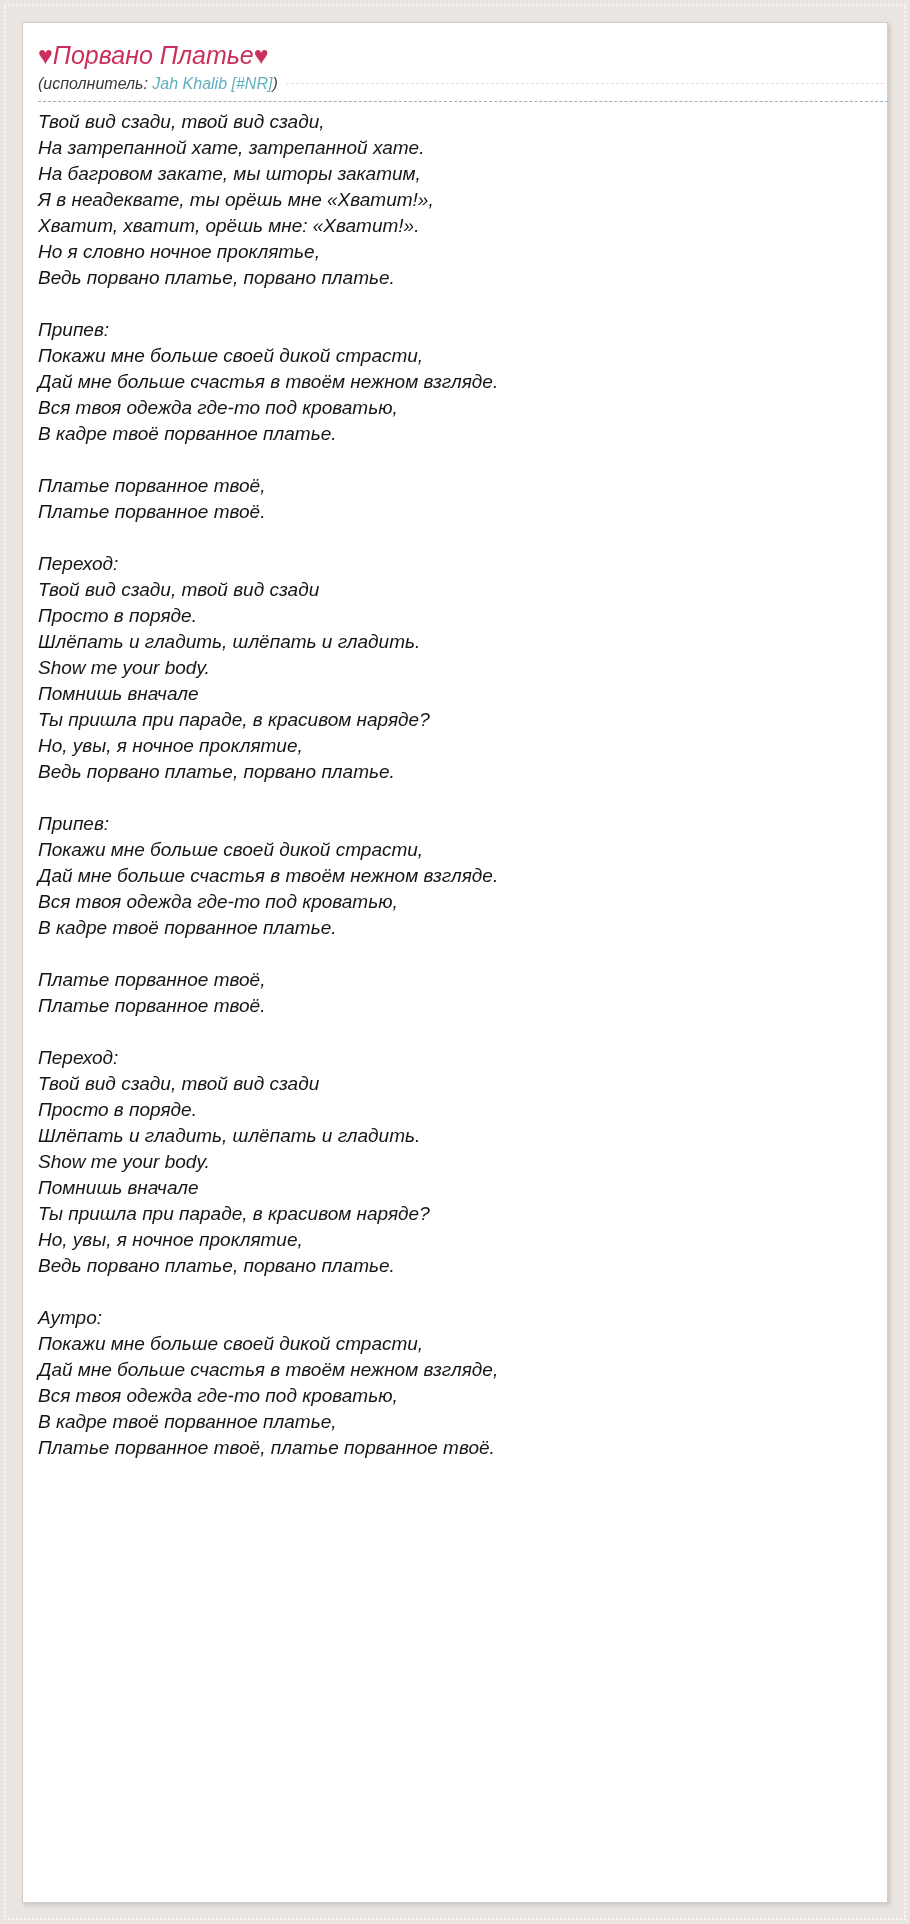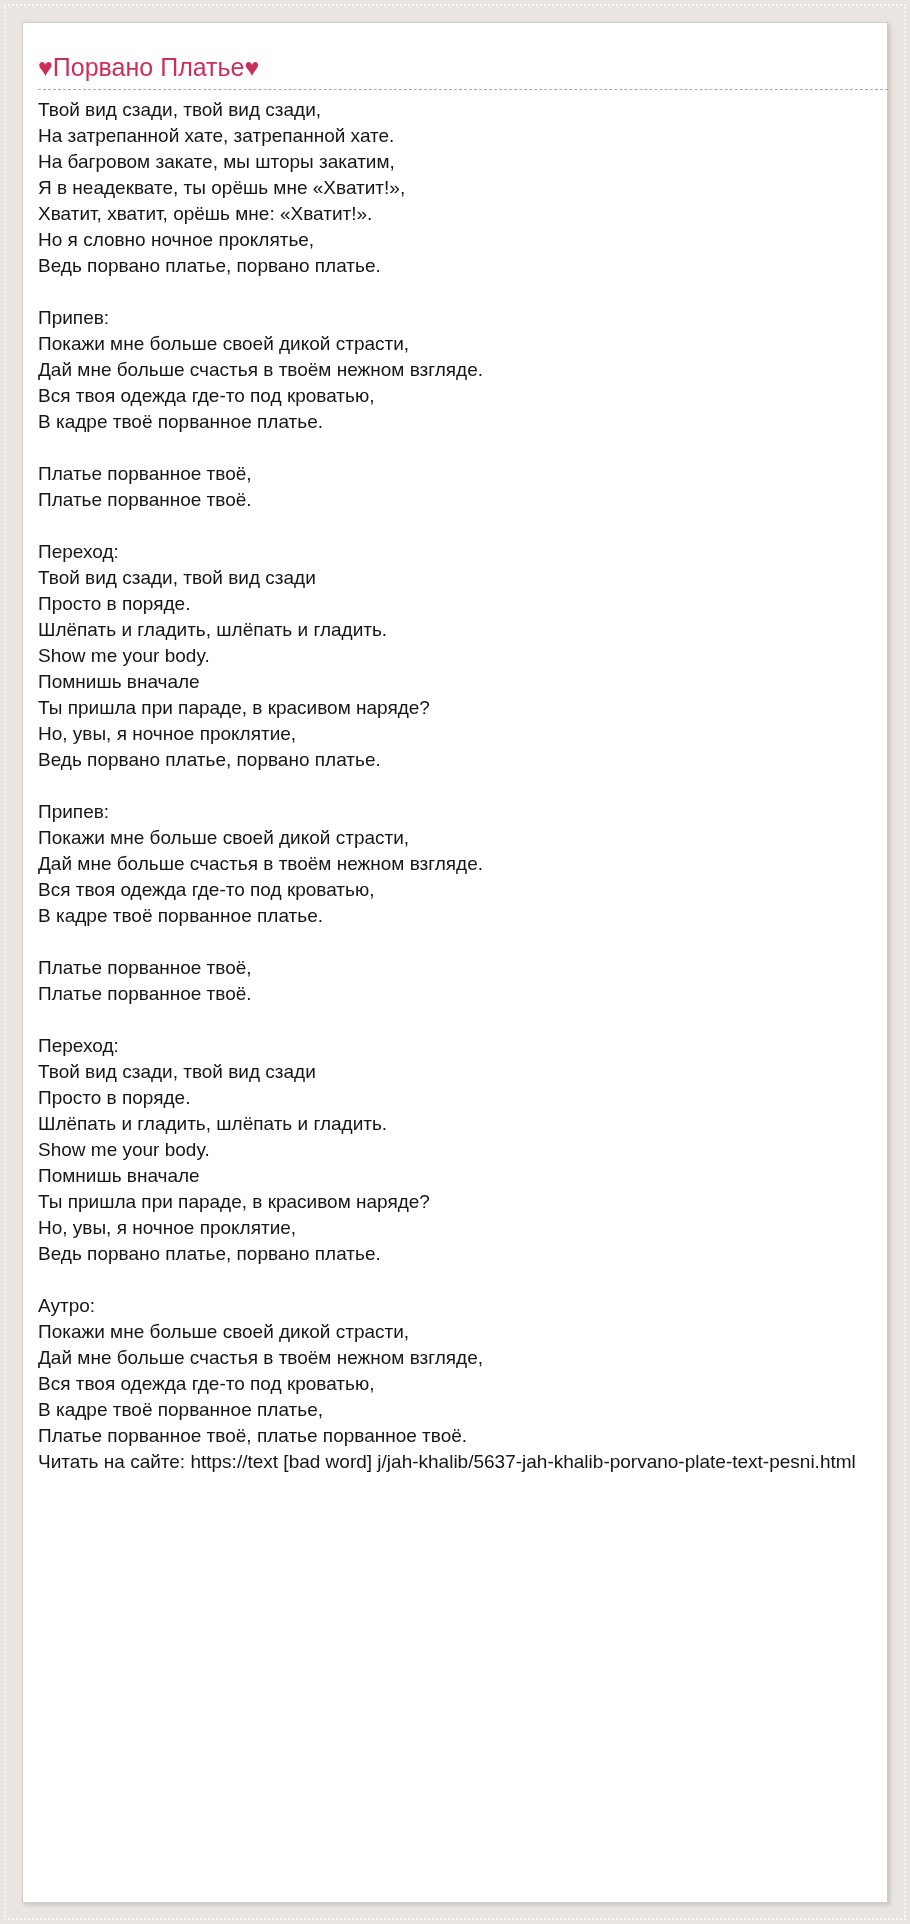--- a/index.html
+++ b/index.html
@@ -27,22 +27,23 @@
   .card {
     position: absolute;
     left: 22px;
     top: 22px;
     width: 866px;
     height: 1881px;
     box-sizing: border-box;
     background: #ffffff;
     border: 1px solid #d3cdc8;
     box-shadow: 2px 2px 4px rgba(0,0,0,0.15);
-    padding: 26px 0 0 15px;
+    padding: 14px 0 0 15px;
     z-index: 1;
+    font-style: italic;
   }
   .title {
     margin: 3px 0 0 0;
     font-size: 25px;
     font-weight: normal;
     line-height: 30px;
     color: #cb2f5c;
   }
   .subtitle-row {
     display: flex;
@@ -90,30 +91,33 @@
   }
 </style>
 </head>
 <body>
 
 <div class="page">
   <div class="card">
 
     <h1 class="title">♥Порвано Платье♥</h1>
 
+    <div class="subtitle-row">
+      <span class="sub"><span>(исполнитель: </span><a class="artist" href="#">Jah Khalib [#NR]</a><span>)</span></span>
+      <span class="pink-fill"></span>
+    </div>
 
     <div class="separator"></div>
 
     <div class="lyrics">
         <p>Твой вид сзади, твой вид сзади,<br>На затрепанной хате, затрепанной хате.<br>На багровом закате, мы шторы закатим,<br>Я в неадеквате, ты орёшь мне «Хватит!»,<br>Хватит, хватит, орёшь мне: «Хватит!».<br>Но я словно ночное проклятье,<br>Ведь порвано платье, порвано платье.</p>
         <p>Припев:<br>Покажи мне больше своей дикой страсти,<br>Дай мне больше счастья в твоём нежном взгляде.<br>Вся твоя одежда где-то под кроватью,<br>В кадре твоё порванное платье.</p>
         <p>Платье порванное твоё,<br>Платье порванное твоё.</p>
         <p>Переход:<br>Твой вид сзади, твой вид сзади<br>Просто в поряде.<br>Шлёпать и гладить, шлёпать и гладить.<br>Show me your body.<br>Помнишь вначале<br>Ты пришла при параде, в красивом наряде?<br>Но, увы, я ночное проклятие,<br>Ведь порвано платье, порвано платье.</p>
         <p>Припев:<br>Покажи мне больше своей дикой страсти,<br>Дай мне больше счастья в твоём нежном взгляде.<br>Вся твоя одежда где-то под кроватью,<br>В кадре твоё порванное платье.</p>
         <p>Платье порванное твоё,<br>Платье порванное твоё.</p>
         <p>Переход:<br>Твой вид сзади, твой вид сзади<br>Просто в поряде.<br>Шлёпать и гладить, шлёпать и гладить.<br>Show me your body.<br>Помнишь вначале<br>Ты пришла при параде, в красивом наряде?<br>Но, увы, я ночное проклятие,<br>Ведь порвано платье, порвано платье.</p>
         <p>Аутро:<br>Покажи мне больше своей дикой страсти,<br>Дай мне больше счастья в твоём нежном взгляде,<br>Вся твоя одежда где-то под кроватью,<br>В кадре твоё порванное платье,<br>Платье порванное твоё, платье порванное твоё.</p>
       </div>
 
-    <div class="footer">Читать на сайте: https://text [bad word] j/jah-khalib/5637-jah-khalib-porvano-plate-text-pesni.html</div>
 
   </div>
 </div>
 
 </body></html>

